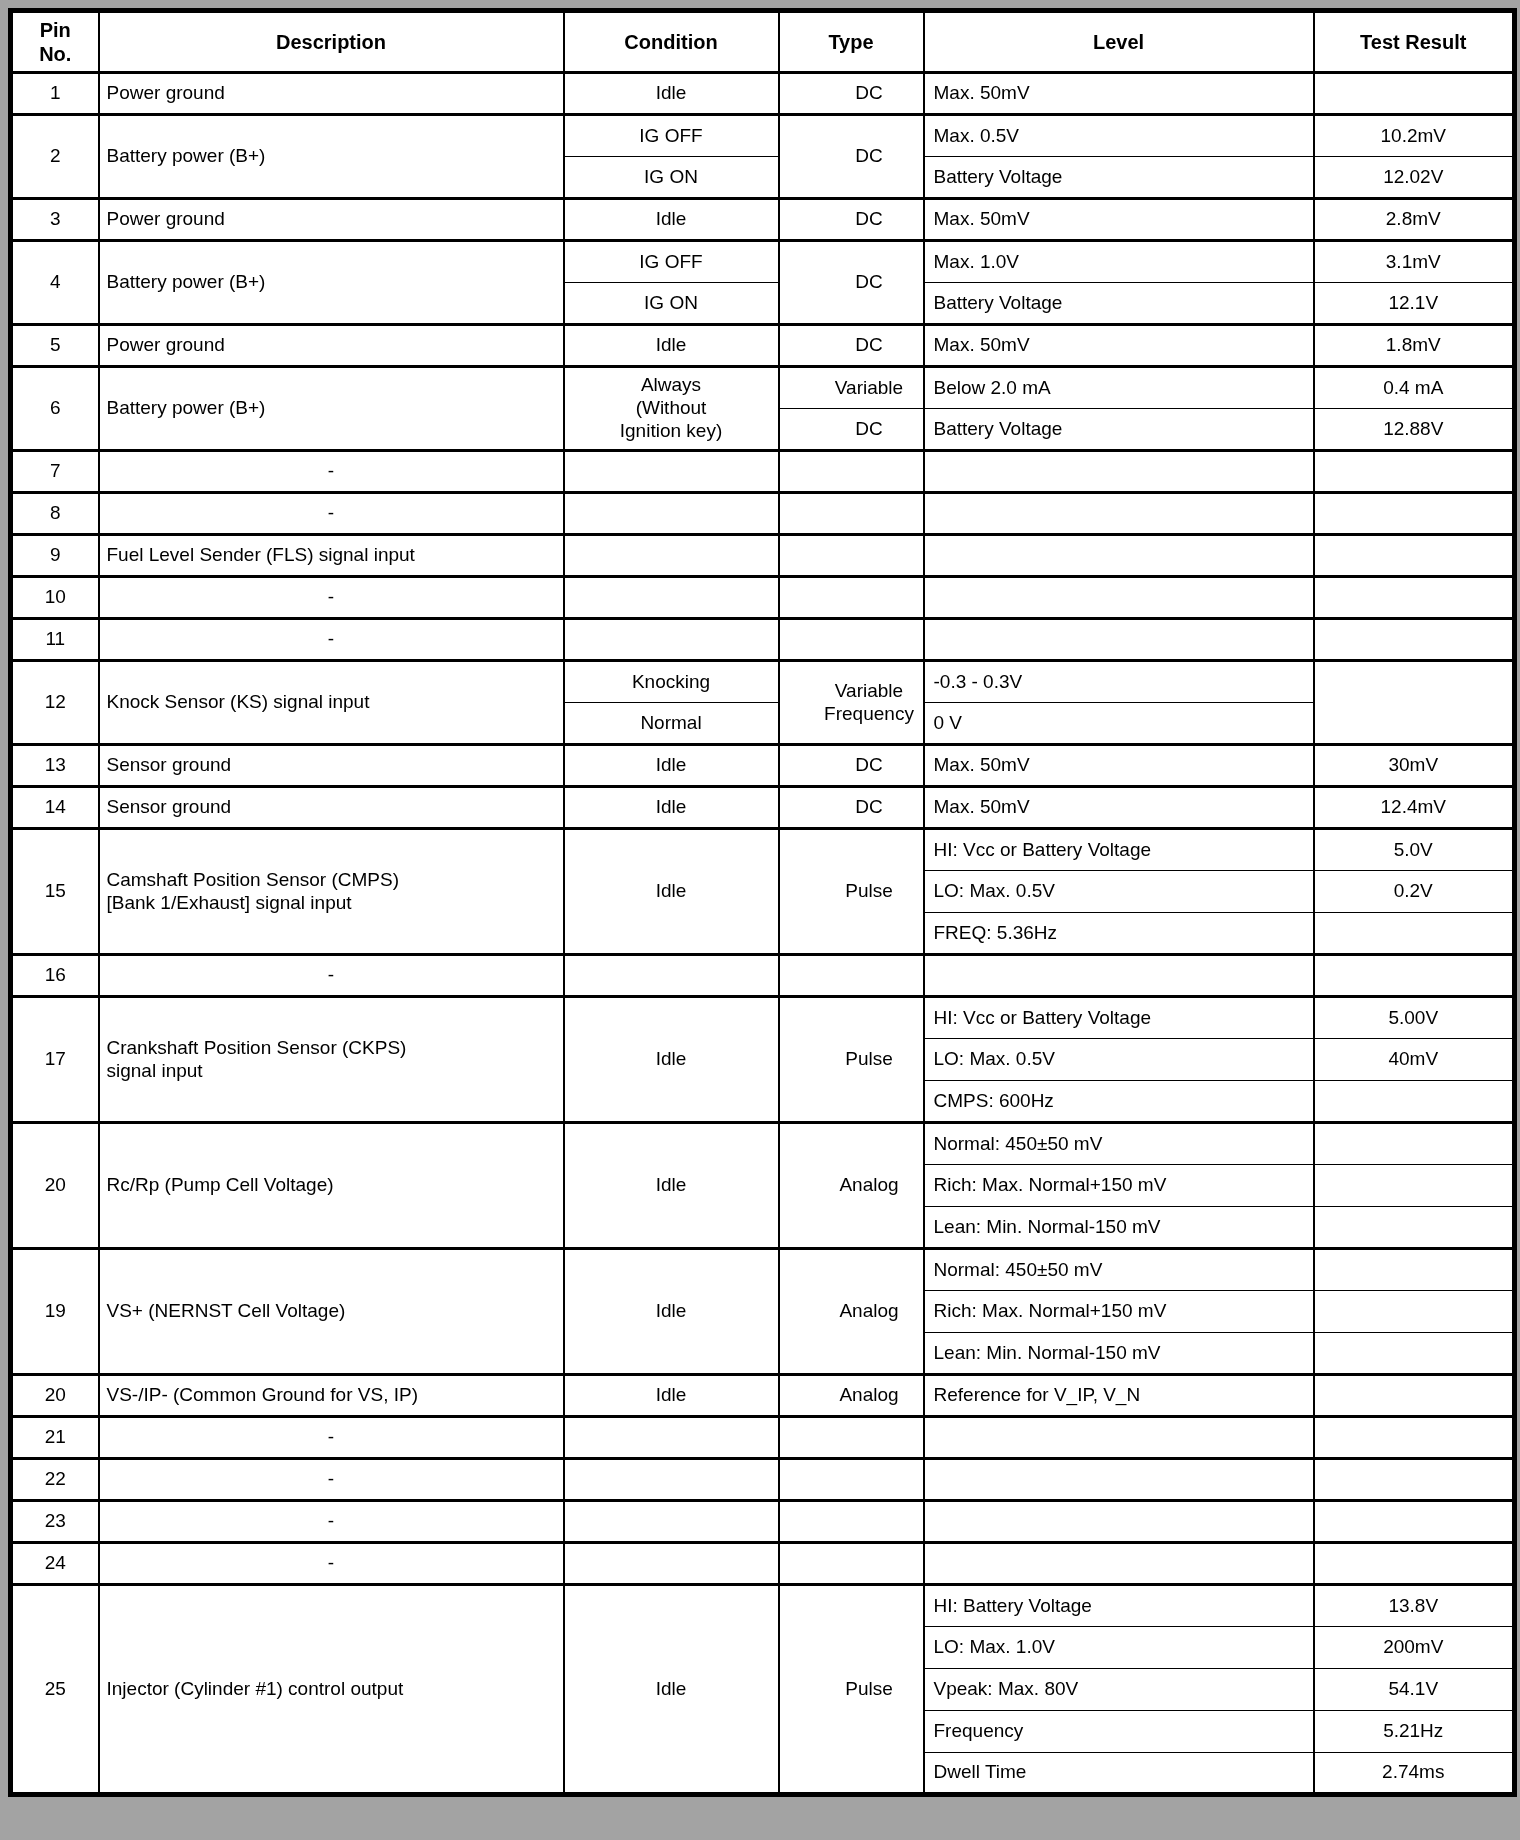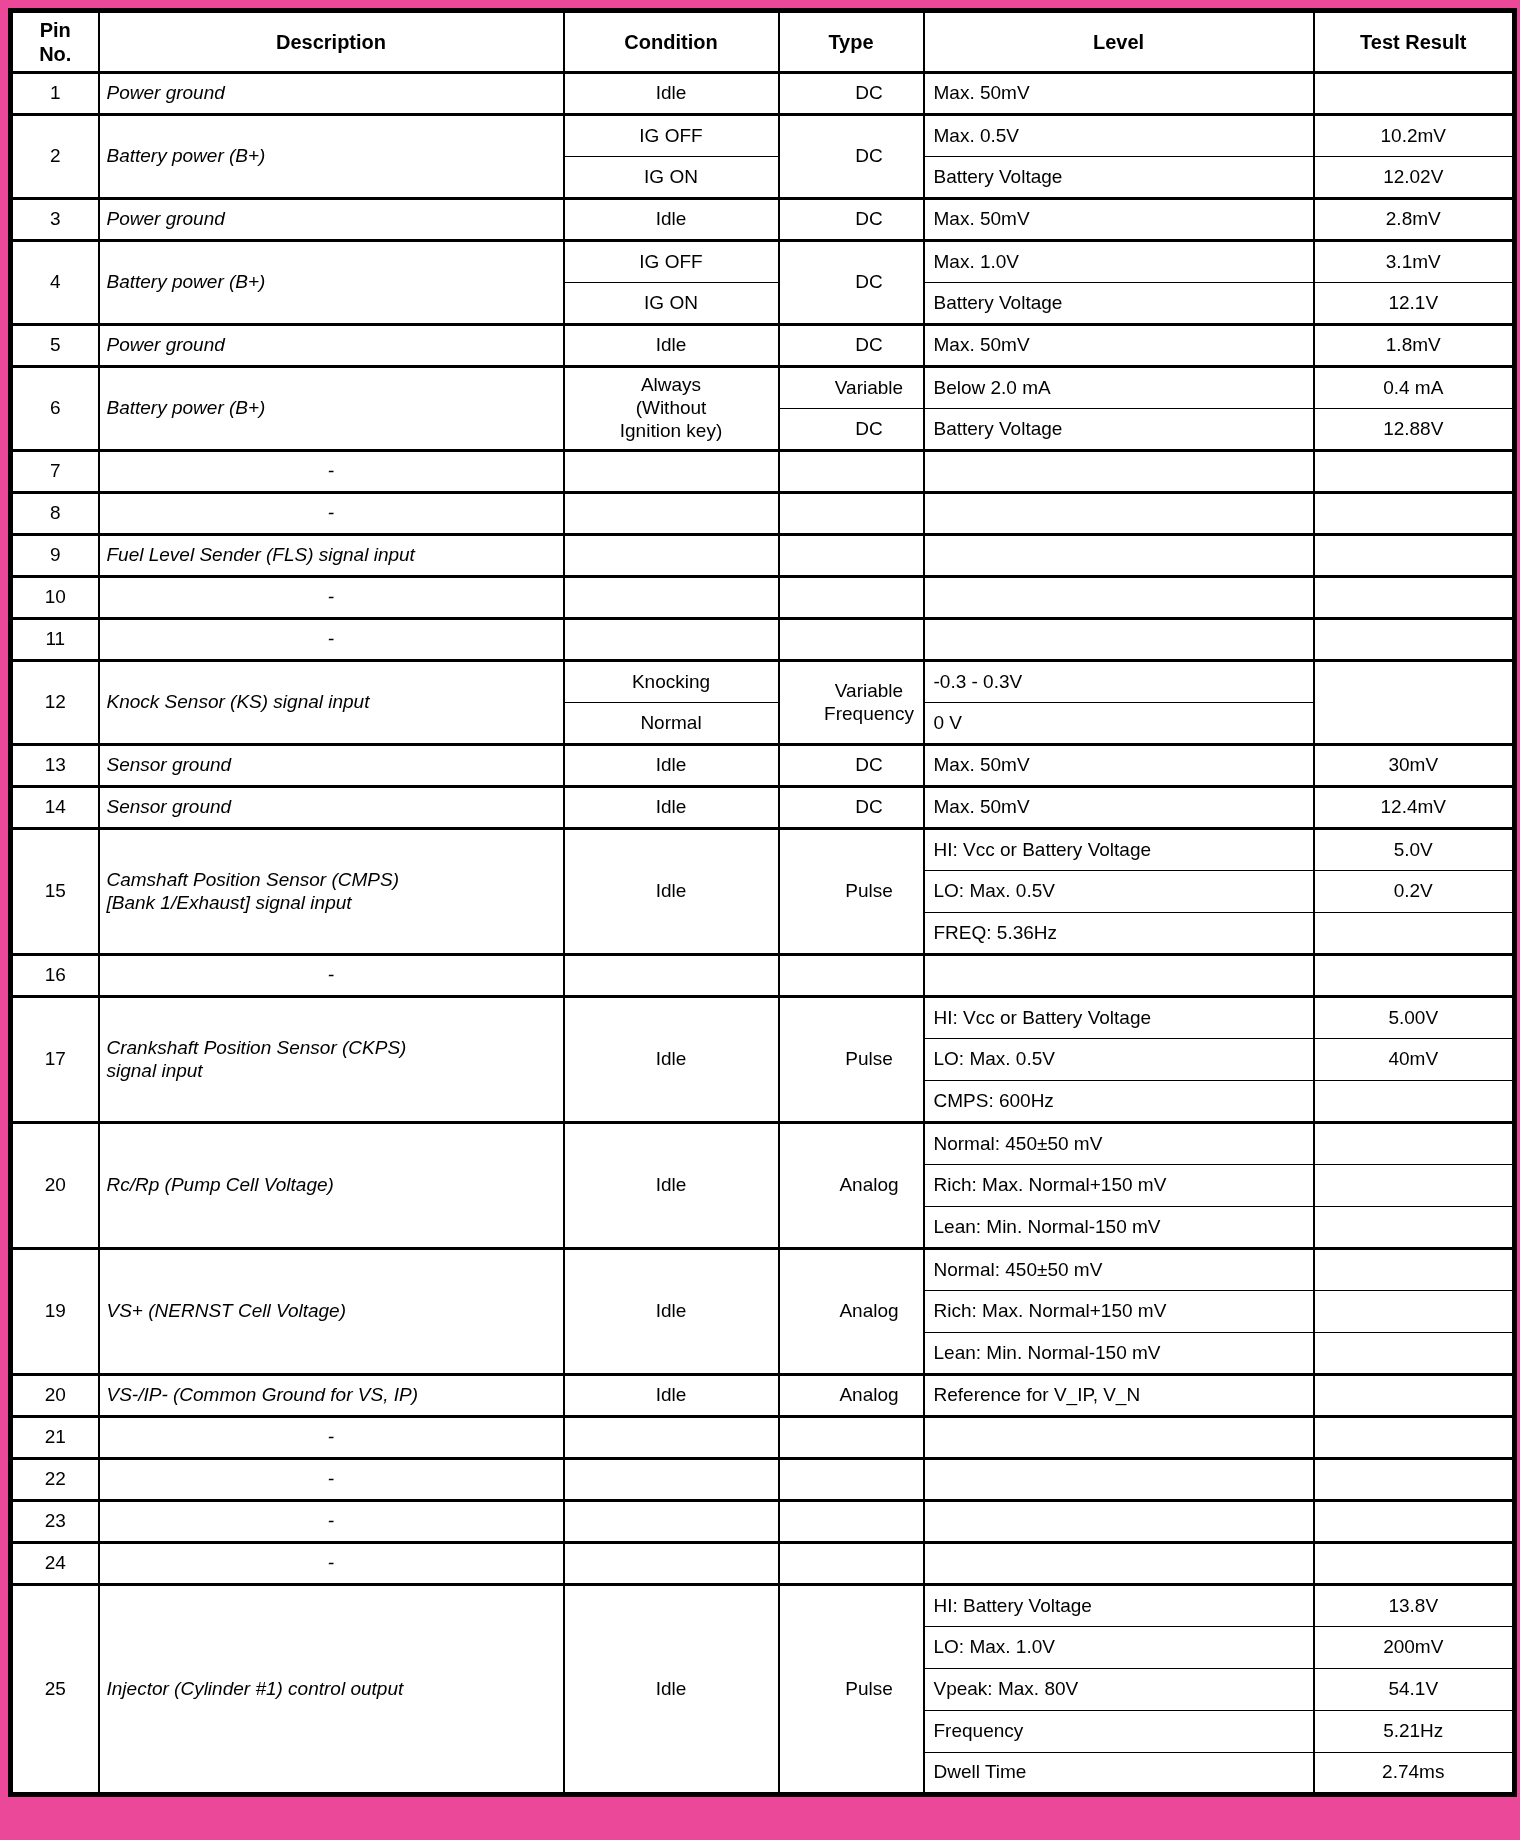--- a/index.html
+++ b/index.html
@@ -4,21 +4,21 @@
 <style>
   html, body {
     margin: 0;
     padding: 0;
     background: #ffffff;
     font-family: "Liberation Sans", sans-serif;
   }
   .page {
     width: 1520px;
     height: 1840px;
-    background: #ec4899;
+    background: #a3a3a3;
     box-sizing: border-box;
     padding: 8px;
   }
   table.pin-table {
     border-collapse: collapse;
     table-layout: fixed;
     width: 1504px;
     border: 5px solid #000;
     background: #fff;
   }
@@ -38,21 +38,21 @@
     font-size: 20px;
     font-weight: bold;
     text-align: center;
     height: 62px;
     border-bottom: 3px solid #000;
     white-space: pre-line;
   }
   td { height: 42px; }
   tr.pin-first td { border-top: 3px solid #000; }
   .c-pin    { text-align: center; }
-  .c-desc   { text-align: left; padding: 2px 4px 2px 7px; white-space: pre-line; font-style: italic; }
+  .c-desc   { text-align: left; padding: 2px 4px 2px 7px; white-space: pre-line; }
   .c-desc.dash { text-align: center; padding: 0; }
   .c-cond   { text-align: center; white-space: pre-line; margin-left: 31px; }
   .c-type   { text-align: center; padding-left: 37px; }
   .c-level  { text-align: left; padding: 2px 4px 2px 9px; }
   .c-result { text-align: center; }
 </style>
 </head>
 <body>
 
 <div class="page">

